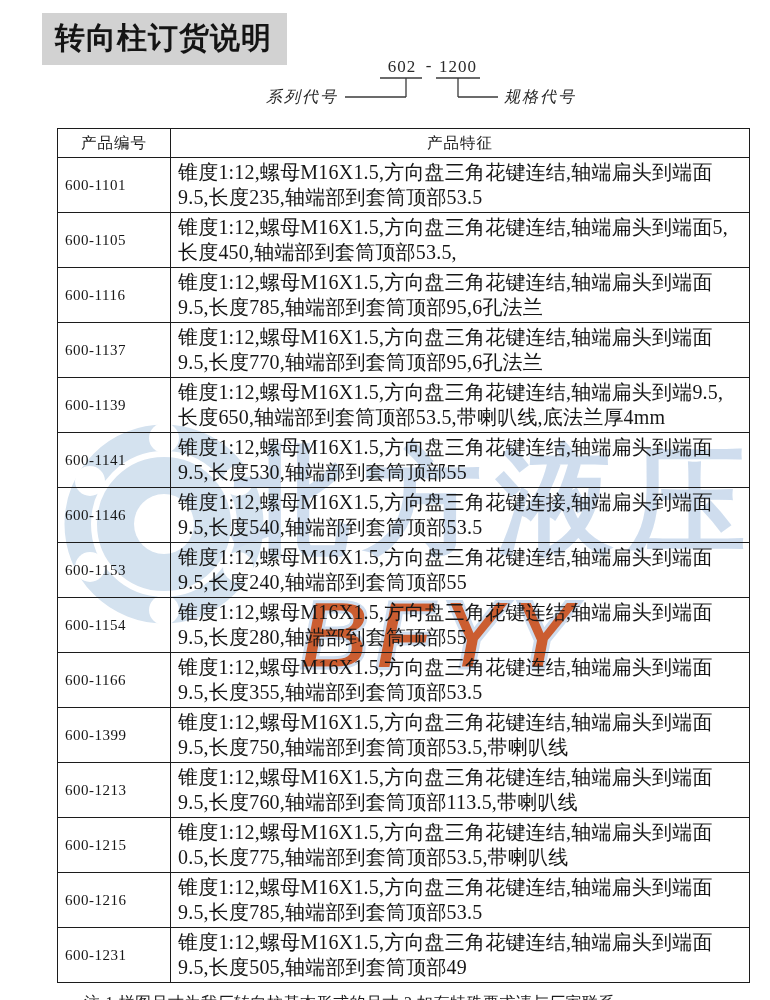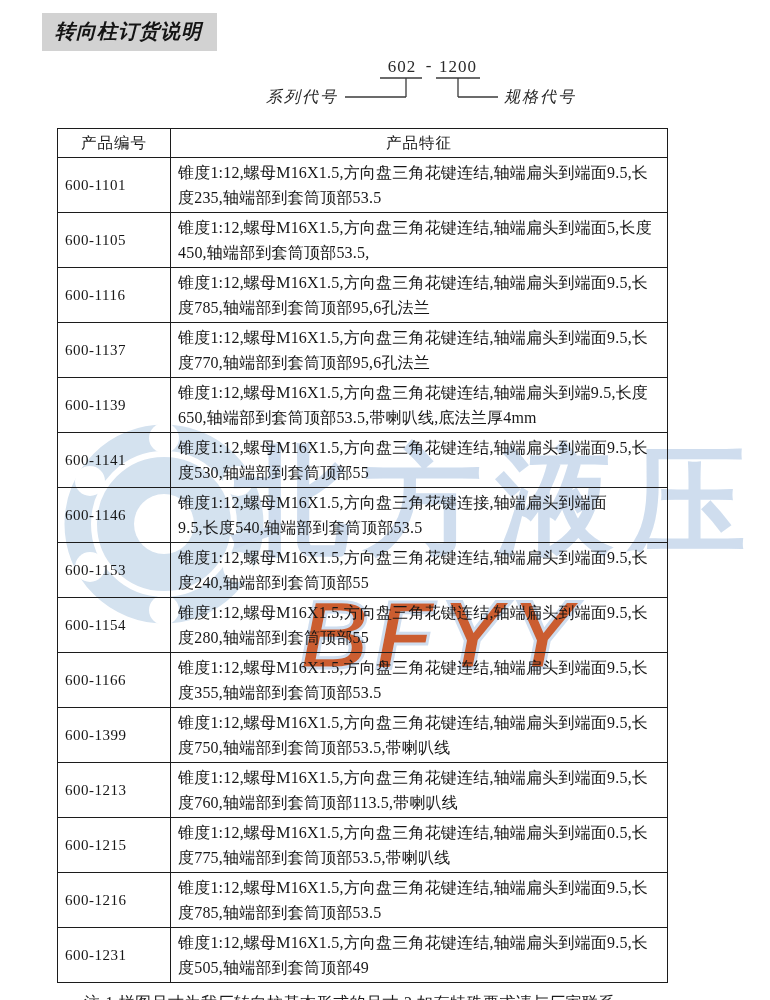--- a/index.html
+++ b/index.html
@@ -25,42 +25,42 @@
     color:#c2410c;-webkit-text-stroke:3px #c7d8ec;white-space:nowrap;margin-top:48px;
   }
 
   
   .content{position:absolute;inset:0;z-index:1;}
 
   .title-box{
     position:absolute;left:42px;top:13px;
     background:#d2d2d2;padding:5px 15px 6px 13px;
     font-family:"Liberation Sans","DejaVu Sans",sans-serif;
-    font-weight:bold;font-size:20px;color:#141414;letter-spacing:1px;font-style:italic;
+    font-weight:bold;font-size:30px;color:#141414;letter-spacing:1px;
   }
 
   .code-diagram{position:absolute;left:230px;top:48px;}
   .code-diagram text{fill:#2a2a2a;}
   .code-diagram .num{font-family:"Liberation Serif","DejaVu Serif",serif;font-size:17px;letter-spacing:1px;}
   .code-diagram .lbl{font-family:"Liberation Serif","DejaVu Serif",serif;font-style:italic;font-size:16px;letter-spacing:2px;}
   .code-diagram line{stroke:#3a3a3a;stroke-width:1.3;}
 
   table.products{
-    position:absolute;left:57px;top:128px;width:611px;
+    position:absolute;left:57px;top:128px;width:693px;
     border-collapse:collapse;background:transparent;table-layout:fixed;
   }
   table.products th,table.products td{border:1.2px solid #1c1c1c;}
   table.products th{
     height:28px;font-weight:normal;font-size:15.5px;text-align:center;padding:0;letter-spacing:1px;
   }
   td.code-cell{
     width:112px;padding:0 0 0 7px;font-size:15px;letter-spacing:.5px;vertical-align:middle;
   }
   td.feature-cell{
-    padding:2px 6px 2px 7px;font-size:16px;line-height:25px;vertical-align:middle;
+    padding:2px 6px 2px 7px;font-size:20px;line-height:25px;vertical-align:middle;
     white-space:pre-line;letter-spacing:.2px;
   }
   tr.product-row{height:52.8px;}
 
   .note{
     position:absolute;left:84px;top:961px;font-size:16px;letter-spacing:.5px;color:#1c1c1c;margin-top:32px;
   }
 </style>
 </head>
 <body>

